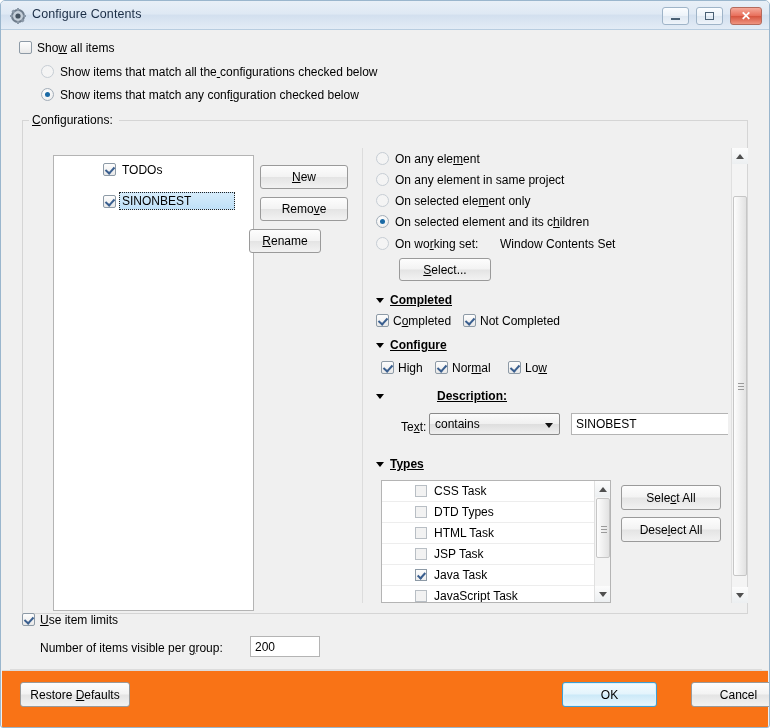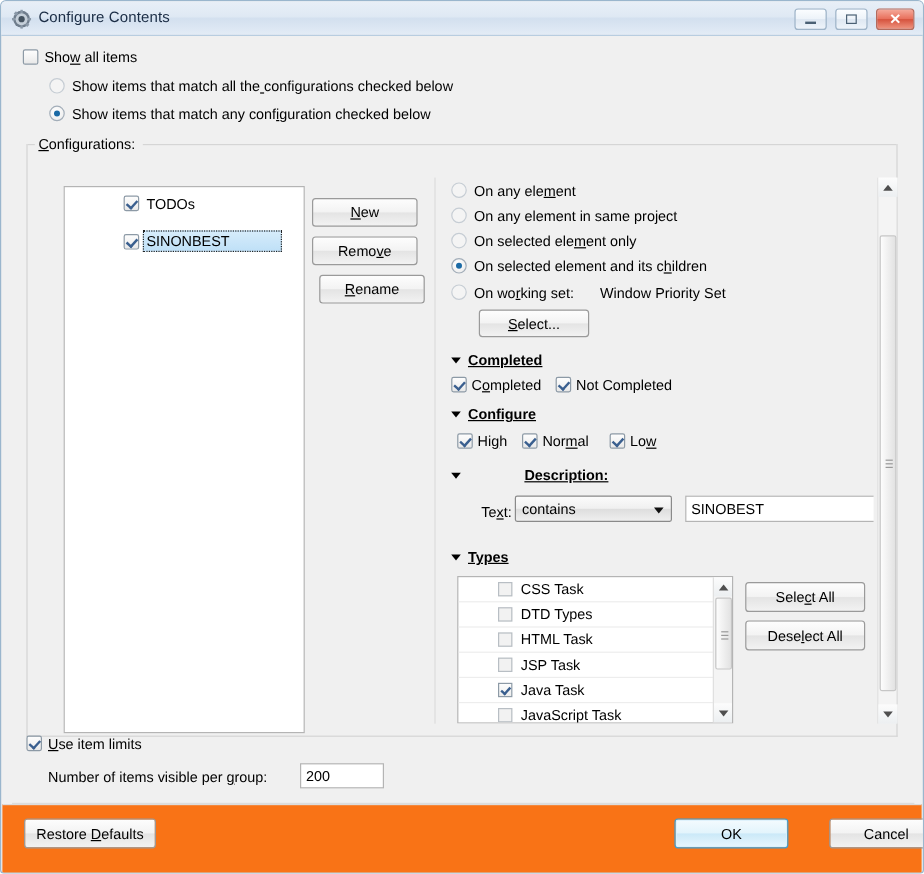--- a/index.html
+++ b/index.html
@@ -405,21 +405,21 @@
         <span class="edit-cell" style="left:28px; top:0px; width:116px;">SINONBEST</span>
       </div>
     </div>
 
     <div class="btn" style="left:258px; top:135px; width:88px; height:24px;">
       <span><u>N</u>ew</span>
     </div>
     <div class="btn" style="left:258px; top:167px; width:88px; height:24px;">
       <span>Remo<u>v</u>e</span>
     </div>
-    <div class="btn" style="left:264px; top:199px; width:88px; height:24px;">
+    <div class="btn" style="left:247px; top:199px; width:72px; height:24px;">
       <span><u>R</u>ename</span>
     </div>
 
     <div style="position:absolute; left:360px; top:118px; width:1px; height:455px; background:#dcdcdc;"></div>
 
     <div id="rightpanel" style="left:366px; top:118px; width:360px; height:455px;">
 
       <div class="radio dim" style="left:8px; top:4px;"></div>
       <div class="lbl" style="left:27px; top:4px;">On any ele<u>m</u>ent</div>
 
@@ -427,21 +427,21 @@
       <div class="lbl" style="left:27px; top:25px;">On any element in same project</div>
 
       <div class="radio dim" style="left:8px; top:46px;"></div>
       <div class="lbl" style="left:27px; top:46px;">On selected ele<u>m</u>ent only</div>
 
       <div class="radio on" style="left:8px; top:67px;"></div>
       <div class="lbl" style="left:27px; top:67px;">On selected element and its c<u>h</u>ildren</div>
 
       <div class="radio dim" style="left:8px; top:89px;"></div>
       <div class="lbl" style="left:27px; top:89px;">On wo<u>r</u>king set:</div>
-      <div class="lbl" style="left:132px; top:89px;">Window Priority Set</div>
+      <div class="lbl" style="left:132px; top:89px;">Window Contents Set</div>
 
       <div class="btn" style="left:31px; top:110px; width:92px; height:23px;">
         <span><u>S</u>elect...</span>
       </div>
 
       <div class="tri" style="left:8px; top:150px;"></div>
       <div class="section-title" style="left:22px; top:145px;">
         <u>Completed</u>
       </div>
       <div class="chk checked" style="left:8px; top:166px;"></div>

